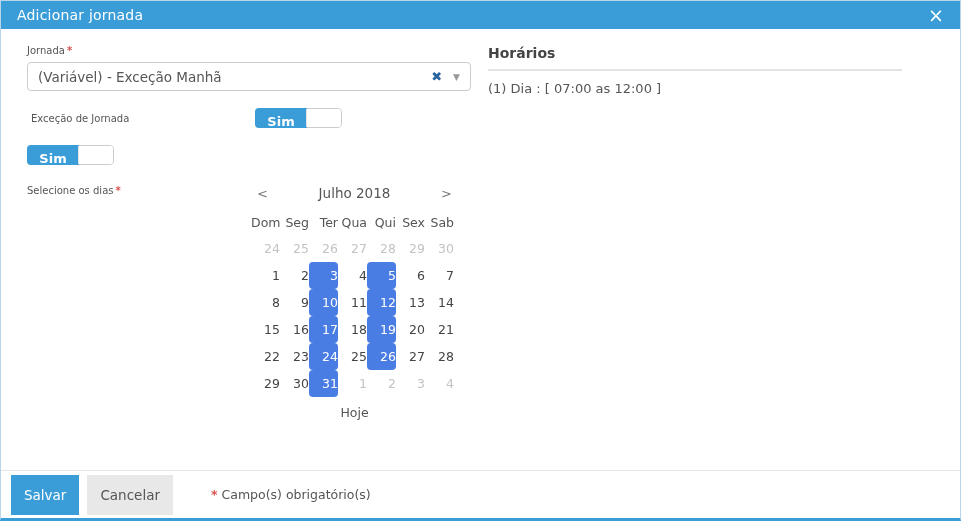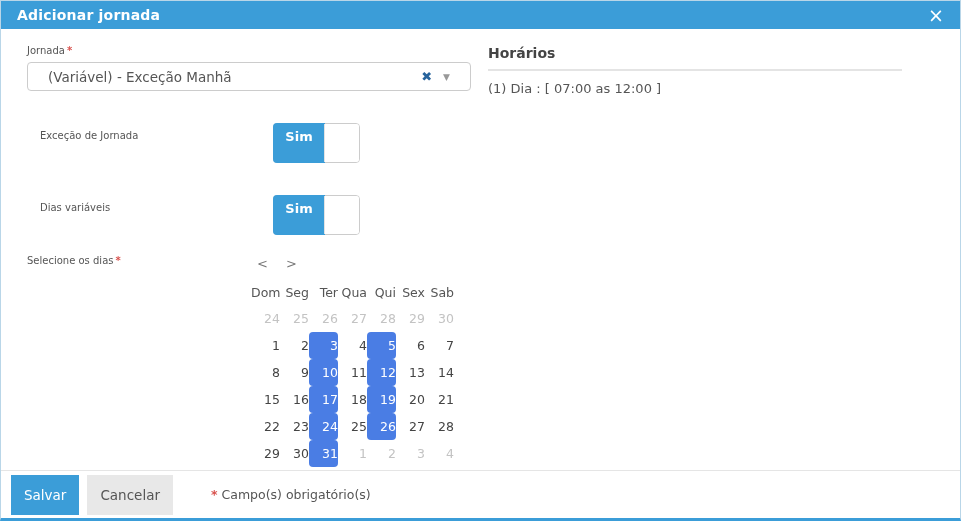--- a/index.html
+++ b/index.html
@@ -14,49 +14,48 @@
     background:#fff;
   }
 
   
   .modal-header {
     height:28px; flex:0 0 28px;
     background:#3b9dd8;
     display:flex; align-items:center;
     padding:0 16px;
   }
-  .modal-title { color:#fff; font-size:14px; font-weight:700; letter-spacing:.2px; }
+  .modal-title { color:#fff; font-size:14px; font-weight:400; letter-spacing:.2px; }
   .close-x { margin-left:auto; color:#fff; font-size:19px; line-height:1; cursor:pointer; font-weight:400; }
 
   
   .modal-body { flex:1 1 auto; display:flex; padding:16px 20px 0 26px; overflow:hidden; }
   .form-col { width:444px; flex:0 0 444px; }
   .right-panel { margin-left:17px; width:414px; flex:0 0 414px; }
 
   .field-label { font-size:10px; color:#555; margin-bottom:6px; }
   .req { color:#d9534f; margin-left:2px; font-weight:600; }
 
   .select2 {
     width:444px; height:29px;
     border:1px solid #ccc; border-radius:4px;
     display:flex; align-items:center;
-    padding:0 20px; background:#fff; cursor:pointer;
+    padding:0 10px; background:#fff; cursor:pointer;
   }
   .sel-text { flex:1; font-size:13.5px; color:#555; }
   .clear-x { color:#27639c; font-weight:700; font-size:13px; margin-right:11px; }
   .caret { color:#999; font-size:9px; }
 
   .toggle-row { display:flex; align-items:center; margin-top:17px; }
-  .toggle-row .field-label { width:220px; flex:0 0 220px; margin:13px; }
+  .toggle-row .field-label { width:220px; flex:0 0 220px; margin:4px; }
   .toggle {
-    width:87px; height:40px;
+    width:87px; height:20px;
     border:1px solid #ccc; border-radius:4px;
     background:#fff; position:relative; cursor:pointer;
     box-shadow:inset 0 0 1px rgba(0,0,0,.05);
-    margin-top:15px;
   }
   .toggle-on {
     position:absolute; left:-1px; top:-1px; bottom:-1px; width:52px;
     background:#3b9dd8; color:#fff;
     border-radius:4px 0 0 4px;
     text-align:center; line-height:28px;
     font-size:13px; font-weight:600;
   }
   .toggle-handle {
     position:absolute; right:0; top:0; bottom:0; width:35px;
@@ -122,35 +121,35 @@
 
       <div class="toggle-row">
         <div class="field-label">Exceção de Jornada</div>
         <div class="toggle">
           <div class="toggle-on">Sim</div>
           <div class="toggle-handle"></div>
         </div>
       </div>
 
       <div class="toggle-row">
-        <div class="field-label">Dias variáveis</div>
         <div class="toggle">
           <div class="toggle-on">Sim</div>
           <div class="toggle-handle"></div>
         </div>
       </div>
 
       <div class="calendar-row">
         <div class="field-label">
           <span>Selecione os dias</span><span class="req">*</span>
         </div>
 
         <div class="datepicker">
           <div class="dp-nav">
             <span class="dp-arrow">&lt;</span>
+            <span class="dp-month">Julho 2018</span>
             <span class="dp-arrow next">&gt;</span>
           </div>
           <div class="dp-weekdays" id="dp-weekdays">
               <span class="dp-wd">Dom</span>
               <span class="dp-wd">Seg</span>
               <span class="dp-wd">Ter</span>
               <span class="dp-wd">Qua</span>
               <span class="dp-wd">Qui</span>
               <span class="dp-wd">Sex</span>
               <span class="dp-wd">Sab</span>

